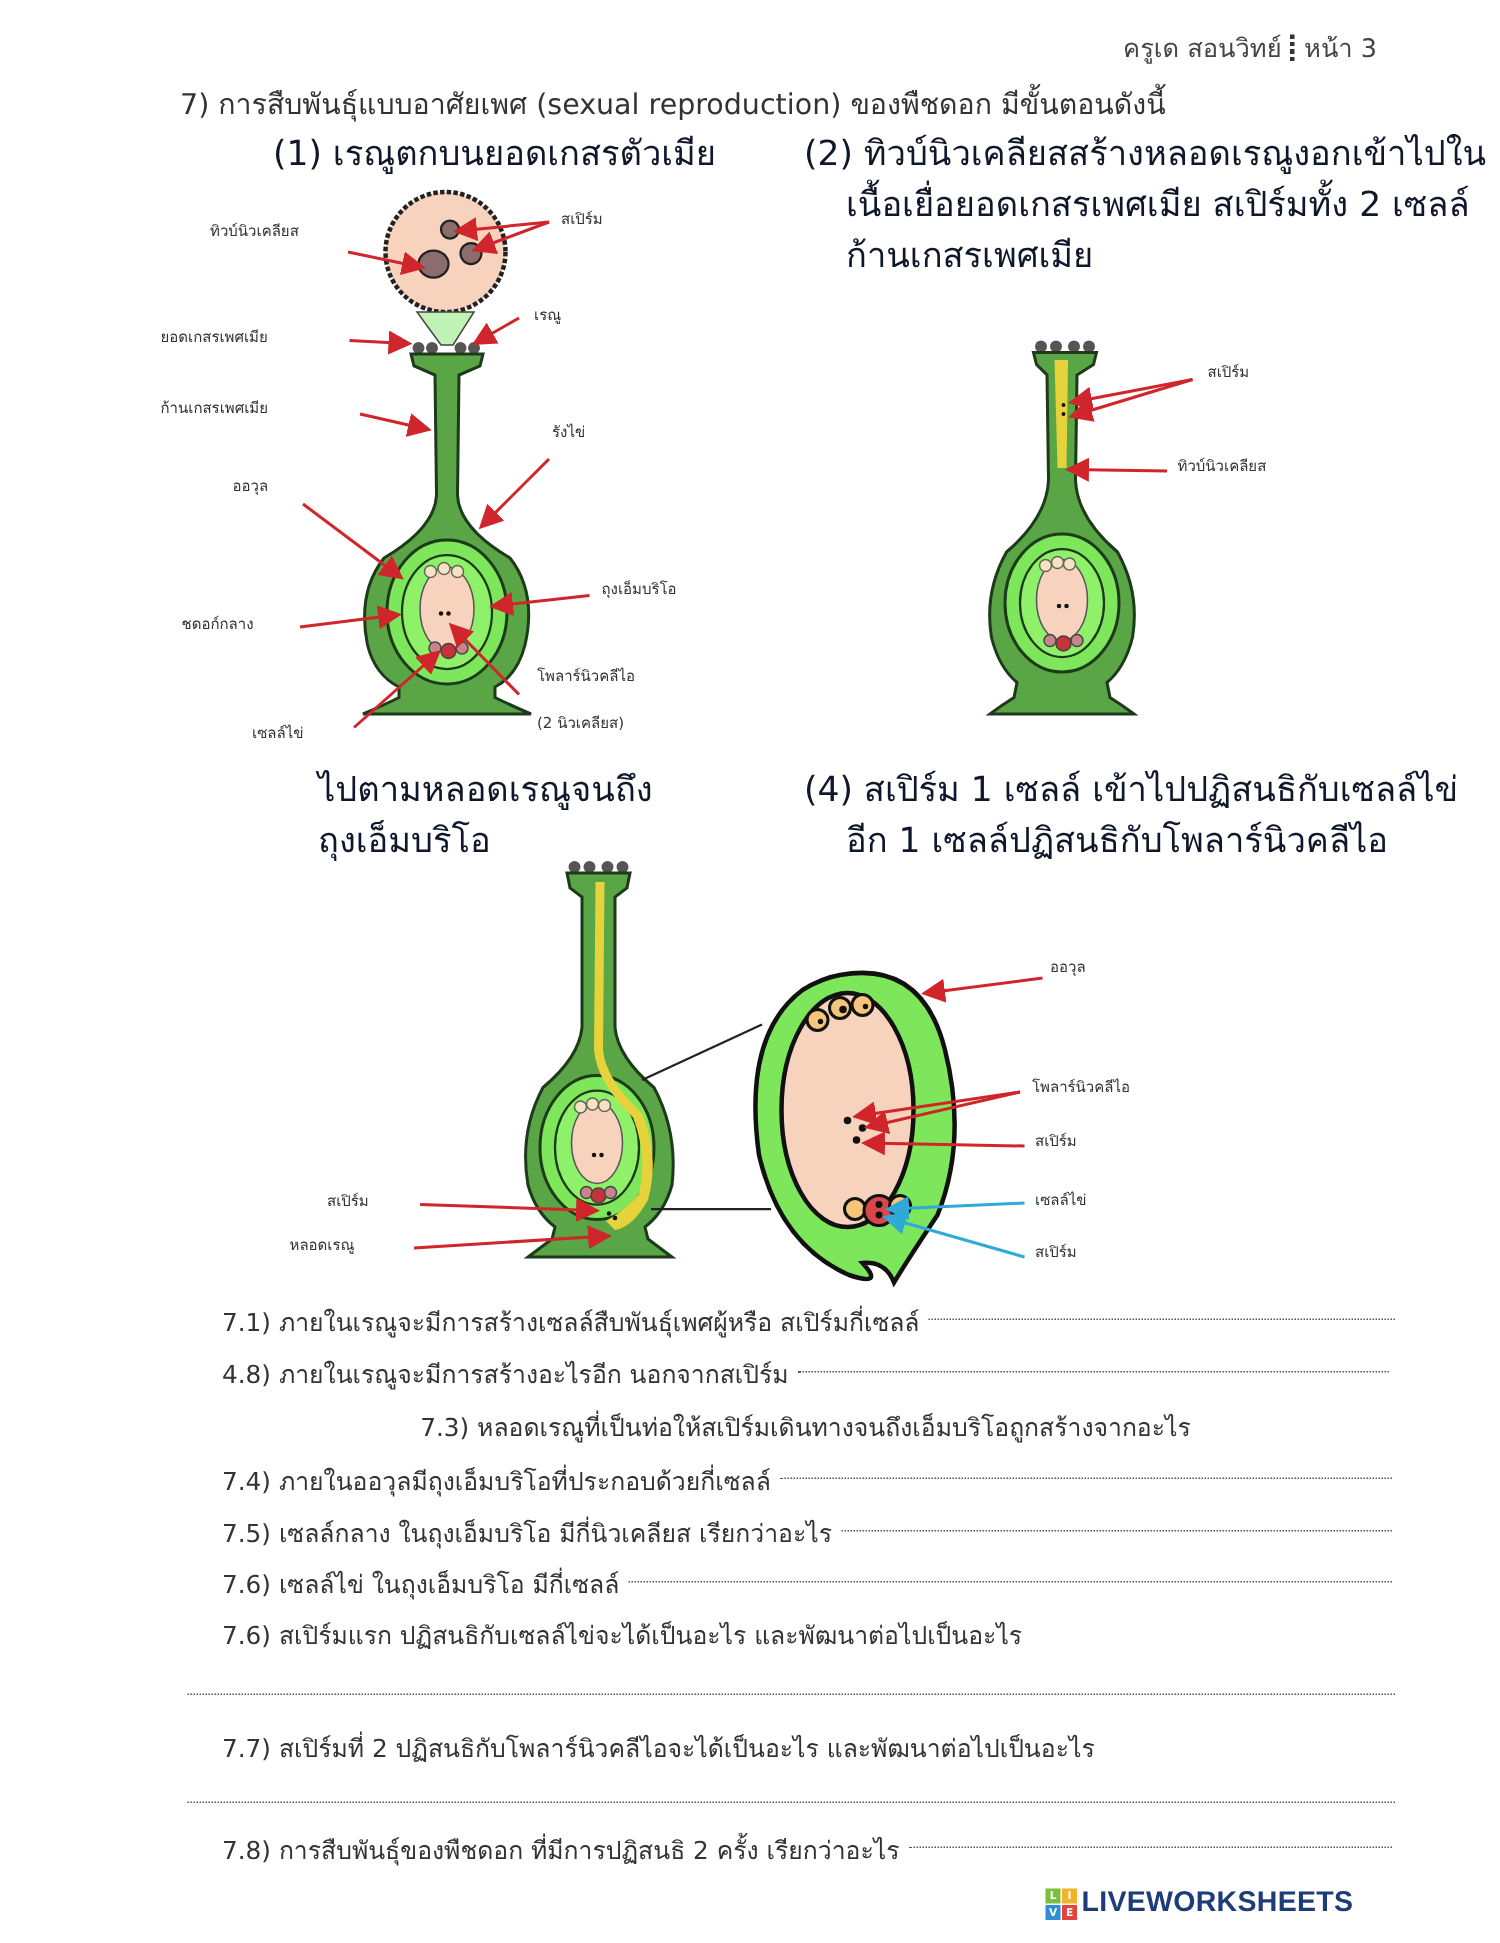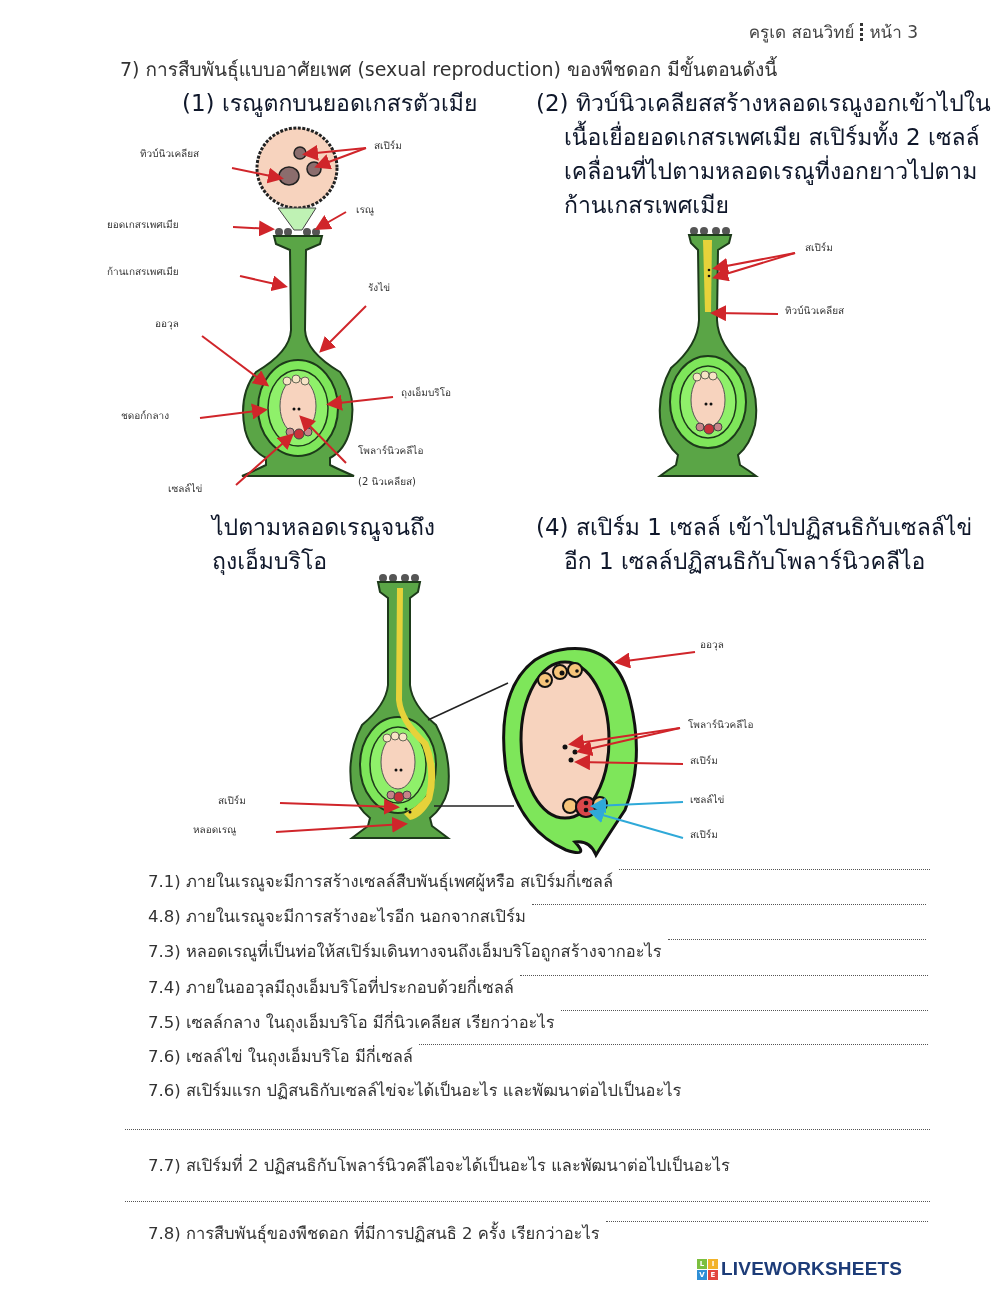--- a/index.html
+++ b/index.html
@@ -5,21 +5,21 @@
   html, body { margin: 0; padding: 0; background: #ffffff; }
   body { width: 1000px; height: 1295px; position: relative; overflow: hidden;
          font-family: "DejaVu Sans", "Liberation Sans", sans-serif; color: #333; }
   .abs { position: absolute; white-space: nowrap; }
   .hdr { top: 18px; right: 82px; font-size: 17px; color: #444; }
   .hdr .sep { display: inline-block; width: 3px; height: 18px; margin: 0 6px; vertical-align: -3px;
               background: repeating-linear-gradient(#333 0 3px, transparent 3px 5px); }
   .title { left: 120px; top: 54px; font-size: 19px; color: #333; }
   .step { font-size: 23px; line-height: 34px; color: #0f172a; }
   .lbl { font-size: 10px; color: #333; }
-  .q { left: 148px; font-size: 16.5px; color: #333; display: flex; align-items: flex-start; }
+  .q { left: 148px; font-size: 16.5px; color: #333; display: flex; align-items: center; }
   .dots { flex: 1; border-bottom: 1.5px dotted #555; margin-left: 6px; margin-bottom: 5px; height: 1px; }
   .dotline { left: 125px; width: 805px; border-bottom: 1.5px dotted #555; height: 1px; }
   svg { position: absolute; left: 0; top: 0; }
   .logo { left: 697px; top: 1258px; display: flex; align-items: center; }
   .logo .blocks { display: grid; grid-template-columns: 10px 10px; grid-template-rows: 10px 10px; gap: 1px; margin-right: 3px; }
   .logo .blocks span { font-size: 7px; font-weight: bold; color: #fff; text-align: center; line-height: 10px; }
   .logo .word { font-family: "Liberation Sans", sans-serif; font-weight: bold; font-size: 19px; color: #1d3c78; letter-spacing: 0.2px; }
 </style>
 </head>
 <body>
@@ -29,21 +29,20 @@
 </div>
 
 <div class="abs title">7) การสืบพันธุ์แบบอาศัยเพศ (sexual reproduction) ของพืชดอก มีขั้นตอนดังนี้</div>
 
 <div class="abs step" style="left:182px; top:86px;">
   <div>(1) เรณูตกบนยอดเกสรตัวเมีย</div>
 </div>
 <div class="abs step" style="left:536px; top:86px;">
   <div>(2) ทิวบ์นิวเคลียสสร้างหลอดเรณูงอกเข้าไปใน</div>
   <div style="padding-left:28px">เนื้อเยื่อยอดเกสรเพศเมีย สเปิร์มทั้ง 2 เซลล์</div>
-  <div style="padding-left:28px">เคลื่อนที่ไปตามหลอดเรณูที่งอกยาวไปตาม</div>
   <div style="padding-left:28px">ก้านเกสรเพศเมีย</div>
 </div>
 <div class="abs step" style="left:182px; top:510px;">
   <div style="padding-left:30px">ไปตามหลอดเรณูจนถึง</div>
   <div style="padding-left:30px">ถุงเอ็มบริโอ</div>
 </div>
 <div class="abs step" style="left:536px; top:510px;">
   <div>(4) สเปิร์ม 1 เซลล์ เข้าไปปฏิสนธิกับเซลล์ไข่</div>
   <div style="padding-left:28px">อีก 1 เซลล์ปฏิสนธิกับโพลาร์นิวคลีไอ</div>
 </div>
@@ -211,21 +210,21 @@
 <div class="abs lbl" style="left:690px; top:827px;">สเปิร์ม</div>
 
 <div class="abs q" style="top:868px; width:782px;">
   <span>7.1) ภายในเรณูจะมีการสร้างเซลล์สืบพันธุ์เพศผู้หรือ สเปิร์มกี่เซลล์</span>
     <span class="dots"></span>
 </div>
 <div class="abs q" style="top:903px; width:778px;">
   <span>4.8) ภายในเรณูจะมีการสร้างอะไรอีก นอกจากสเปิร์ม</span>
     <span class="dots"></span>
 </div>
-<div class="abs q" style="top:938px; width:778px;">
+<div class="abs q" style="top:938px; width:778px;flex-direction:column;">
   <span>7.3) หลอดเรณูที่เป็นท่อให้สเปิร์มเดินทางจนถึงเอ็มบริโอถูกสร้างจากอะไร</span>
     <span class="dots"></span>
 </div>
 <div class="abs q" style="top:974px; width:780px;">
   <span>7.4) ภายในออวุลมีถุงเอ็มบริโอที่ประกอบด้วยกี่เซลล์</span>
     <span class="dots"></span>
 </div>
 <div class="abs q" style="top:1009px; width:780px;">
   <span>7.5) เซลล์กลาง ในถุงเอ็มบริโอ มีกี่นิวเคลียส เรียกว่าอะไร</span>
     <span class="dots"></span>

